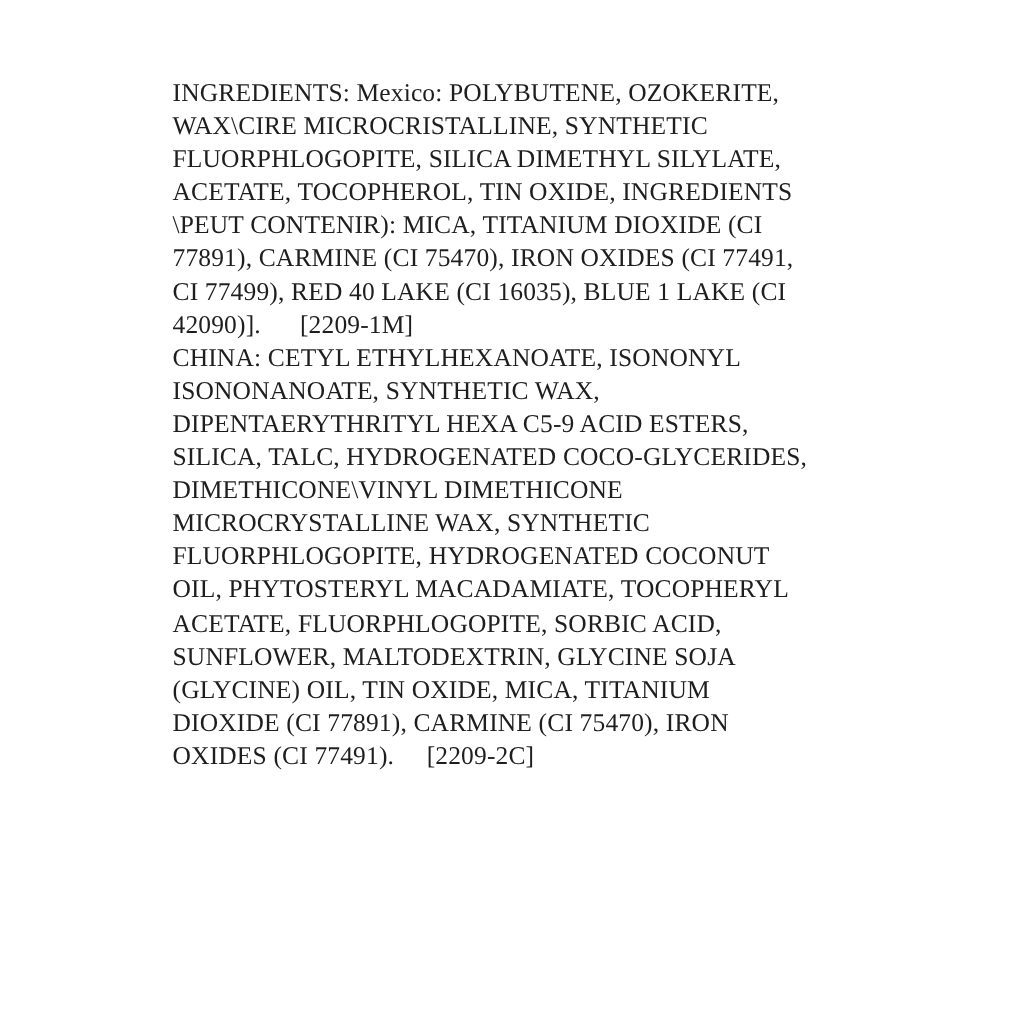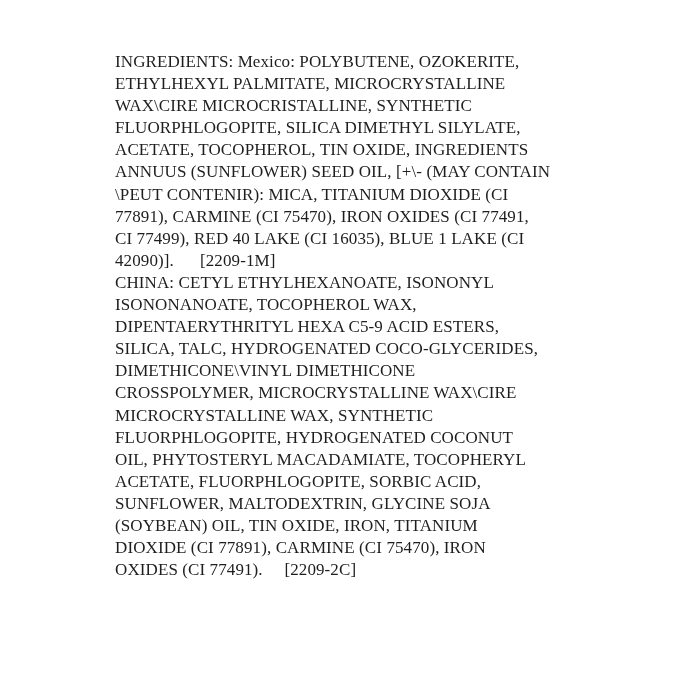--- a/index.html
+++ b/index.html
@@ -30,37 +30,34 @@
   .line {
     white-space: pre;
   }
 </style>
 </head>
 <body>
 
 <div class="page">
   <div class="text-block">
     <div class="line">INGREDIENTS: Mexico: POLYBUTENE, OZOKERITE,</div>
-    <div class="line">ETHYLHEXYL PALMITATE, MICROCRYSTALLINE</div>
     <div class="line">WAX\CIRE MICROCRISTALLINE, SYNTHETIC</div>
     <div class="line">FLUORPHLOGOPITE, SILICA DIMETHYL SILYLATE,</div>
     <div class="line">ACETATE, TOCOPHEROL, TIN OXIDE, INGREDIENTS</div>
-    <div class="line">ANNUUS (SUNFLOWER) SEED OIL, [+\- (MAY CONTAIN</div>
     <div class="line">\PEUT CONTENIR): MICA, TITANIUM DIOXIDE (CI</div>
     <div class="line">77891), CARMINE (CI 75470), IRON OXIDES (CI 77491,</div>
     <div class="line">CI 77499), RED 40 LAKE (CI 16035), BLUE 1 LAKE (CI</div>
     <div class="line">42090)].      [2209-1M]</div>
     <div class="line">CHINA: CETYL ETHYLHEXANOATE, ISONONYL</div>
-    <div class="line">ISONONANOATE, TOCOPHEROL WAX,</div>
+    <div class="line">ISONONANOATE, SYNTHETIC WAX,</div>
     <div class="line">DIPENTAERYTHRITYL HEXA C5-9 ACID ESTERS,</div>
     <div class="line">SILICA, TALC, HYDROGENATED COCO-GLYCERIDES,</div>
     <div class="line">DIMETHICONE\VINYL DIMETHICONE</div>
-    <div class="line">CROSSPOLYMER, MICROCRYSTALLINE WAX\CIRE</div>
     <div class="line">MICROCRYSTALLINE WAX, SYNTHETIC</div>
     <div class="line">FLUORPHLOGOPITE, HYDROGENATED COCONUT</div>
     <div class="line">OIL, PHYTOSTERYL MACADAMIATE, TOCOPHERYL</div>
     <div class="line">ACETATE, FLUORPHLOGOPITE, SORBIC ACID,</div>
     <div class="line">SUNFLOWER, MALTODEXTRIN, GLYCINE SOJA</div>
-    <div class="line">(SOYBEAN) OIL, TIN OXIDE, IRON, TITANIUM</div>
+    <div class="line">(GLYCINE) OIL, TIN OXIDE, MICA, TITANIUM</div>
     <div class="line">DIOXIDE (CI 77891), CARMINE (CI 75470), IRON</div>
     <div class="line">OXIDES (CI 77491).     [2209-2C]</div>
   </div>
 </div>
 
 </body></html>

